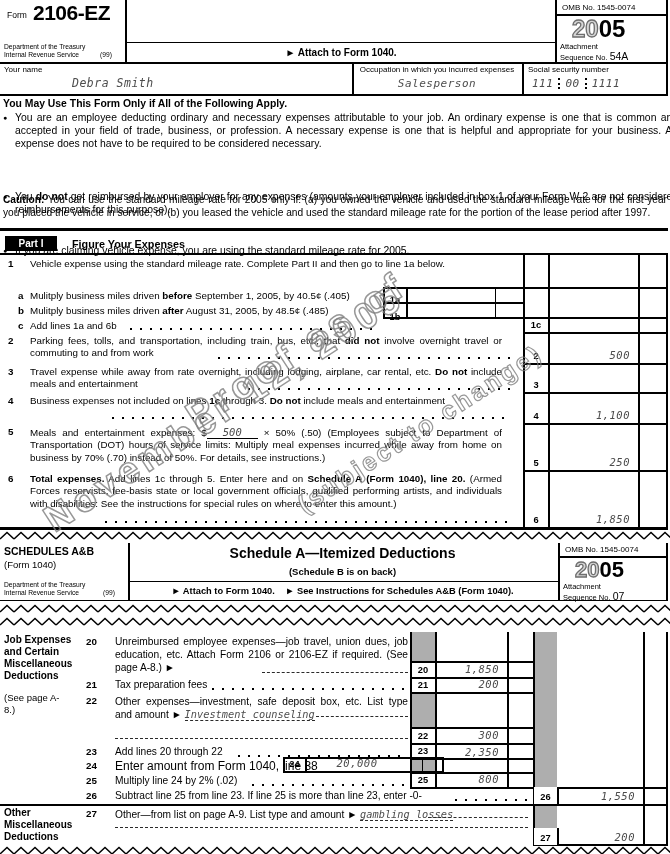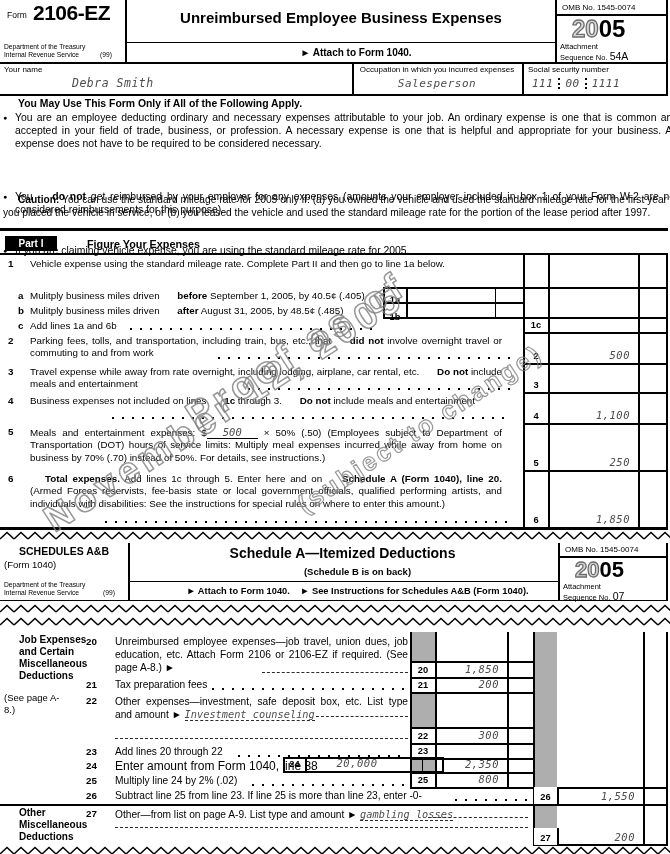--- a/index.html
+++ b/index.html
@@ -3,21 +3,21 @@
 <meta charset="utf-8">
 <style>
   html,body{margin:0;padding:0;background:#e8e8e8;}
   #page{position:relative;width:670px;height:854px;background:#fff;overflow:hidden;
         font-family:"Liberation Sans",sans-serif;color:#000;}
   .abs{position:absolute;}
   .ln{position:absolute;background:#000;}
   .gray{position:absolute;background:#aeaeae;}
   .t{position:absolute;font-size:9.8px;line-height:12.3px;}
   .j{text-align:justify;}
-  .b{font-weight:bold;padding-left:15px;}
+  .b{font-weight:bold;}
   .i{}
   .nw{white-space:nowrap;}
   .num{position:absolute;font-weight:bold;font-size:9.8px;}
   .cell{position:absolute;display:flex;align-items:flex-end;justify-content:center;
         font-weight:bold;font-size:9.3px;padding-bottom:2px;box-sizing:border-box;}
   .amt{position:absolute;display:flex;align-items:flex-end;justify-content:flex-end;
        padding:0 8px 2px 0;box-sizing:border-box;}
   .hand{font-family:"DejaVu Sans Mono",monospace;font-style:italic;color:#4d4d4d;}
   .amt,.handv{font-family:"DejaVu Sans Mono",monospace;font-style:italic;color:#4d4d4d;
        font-size:10.5px;letter-spacing:.5px;}
@@ -44,21 +44,20 @@
 
 <div id="page">
 
   <div class="abs" style="left:7px;top:10px;font-size:8.5px">Form</div>
   <div class="abs" style="left:33px;top:1px;font-size:21px;font-weight:bold;letter-spacing:-0.5px">2106-EZ</div>
   <div class="tiny" style="left:4px;top:43px">Department of the Treasury</div>
   <div class="tiny" style="left:4px;top:51px">Internal Revenue Service</div>
   <div class="tiny" style="left:100px;top:51px">(99)</div>
   <div class="ln" style="left:125px;top:0;width:2px;height:62px"></div>
 
-  <div class="abs ctr" style="left:130px;top:9px;width:422px;font-size:15px;font-weight:bold">Unreimbursed Employee Business Expenses</div>
   <div class="ln" style="left:127px;top:42px;width:428px;height:1px"></div>
   <div class="abs ctr b" style="left:127px;top:47px;width:428px;font-size:10px">► Attach to Form 1040.</div>
 
   <div class="ln" style="left:555px;top:0;width:2px;height:62px"></div>
   <div class="ln" style="left:666px;top:0;width:1.5px;height:95px"></div>
   <div class="lab8" style="left:562px;top:3px">OMB No. 1545-0074</div>
   <div class="ln" style="left:555px;top:14px;width:113px;height:1.5px"></div>
   <div class="abs" style="left:572px;top:15px;font-size:24px"><span class="yr-o">20</span><span class="yr-s">05</span></div>
   <div class="abs" style="left:560px;top:42px;font-size:7.5px">Attachment</div>
   <div class="abs" style="left:560px;top:50px;font-size:7.5px"><span>Sequence No.</span> <span style="font-size:10.5px">54A</span></div>
@@ -271,21 +270,21 @@
   <div class="cell" style="left:284px;top:757px;width:21px;height:14px">24</div>
   <div class="amt" style="left:307px;top:757px;width:108px;height:14px;justify-content:center">20,000</div>
 
   <div class="cell" style="left:411px;top:661px;width:24px;height:16px">20</div>
   <div class="amt" style="left:436px;top:661px;width:71px;height:16px">1,850</div>
   <div class="cell" style="left:411px;top:677px;width:24px;height:15px">21</div>
   <div class="amt" style="left:436px;top:677px;width:71px;height:15px">200</div>
   <div class="cell" style="left:411px;top:727px;width:24px;height:16px">22</div>
   <div class="amt" style="left:436px;top:727px;width:71px;height:16px">300</div>
   <div class="cell" style="left:411px;top:743px;width:24px;height:15px">23</div>
-  <div class="amt" style="left:436px;top:743px;width:71px;height:29px">2,350</div>
+  <div class="amt" style="left:436px;top:743px;width:71px;height:17px">2,350</div>
   <div class="cell" style="left:411px;top:772px;width:24px;height:15px">25</div>
   <div class="amt" style="left:436px;top:772px;width:71px;height:15px">800</div>
 
   <div class="cell" style="left:534px;top:787px;width:23px;height:17px;background:#fff">26</div>
   <div class="amt" style="left:558px;top:787px;width:85px;height:17px">1,550</div>
   <div class="cell" style="left:534px;top:828px;width:23px;height:17px;background:#fff">27</div>
   <div class="amt" style="left:558px;top:828px;width:85px;height:17px">200</div>
 
   <svg class="abs" style="left:0;top:846px" width="670" height="9">
       <defs>

